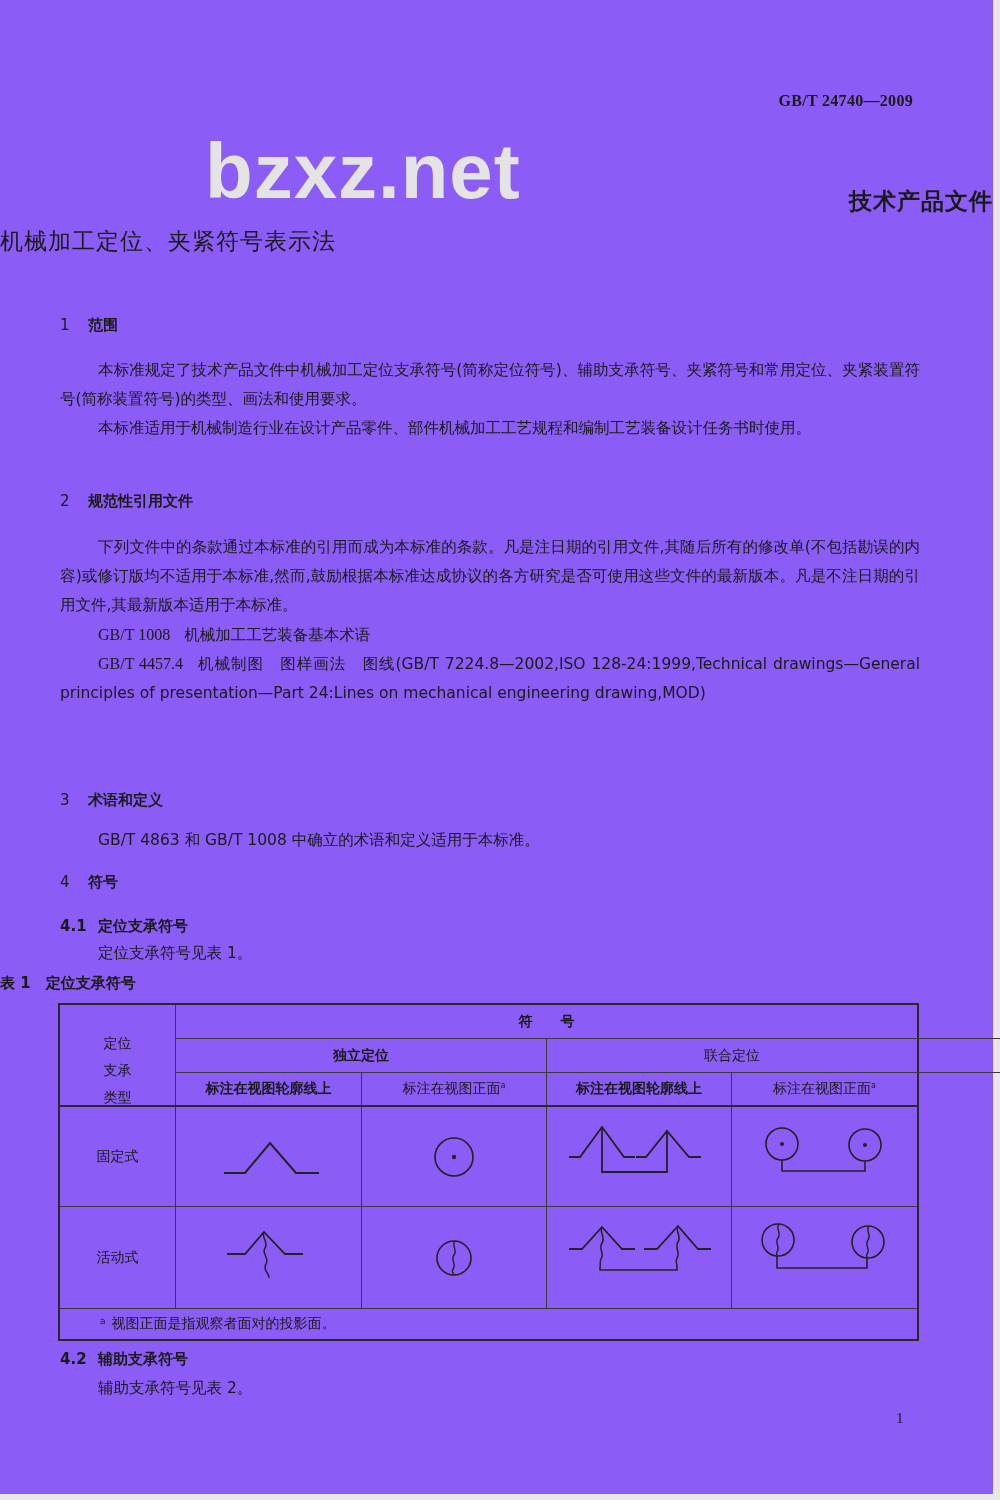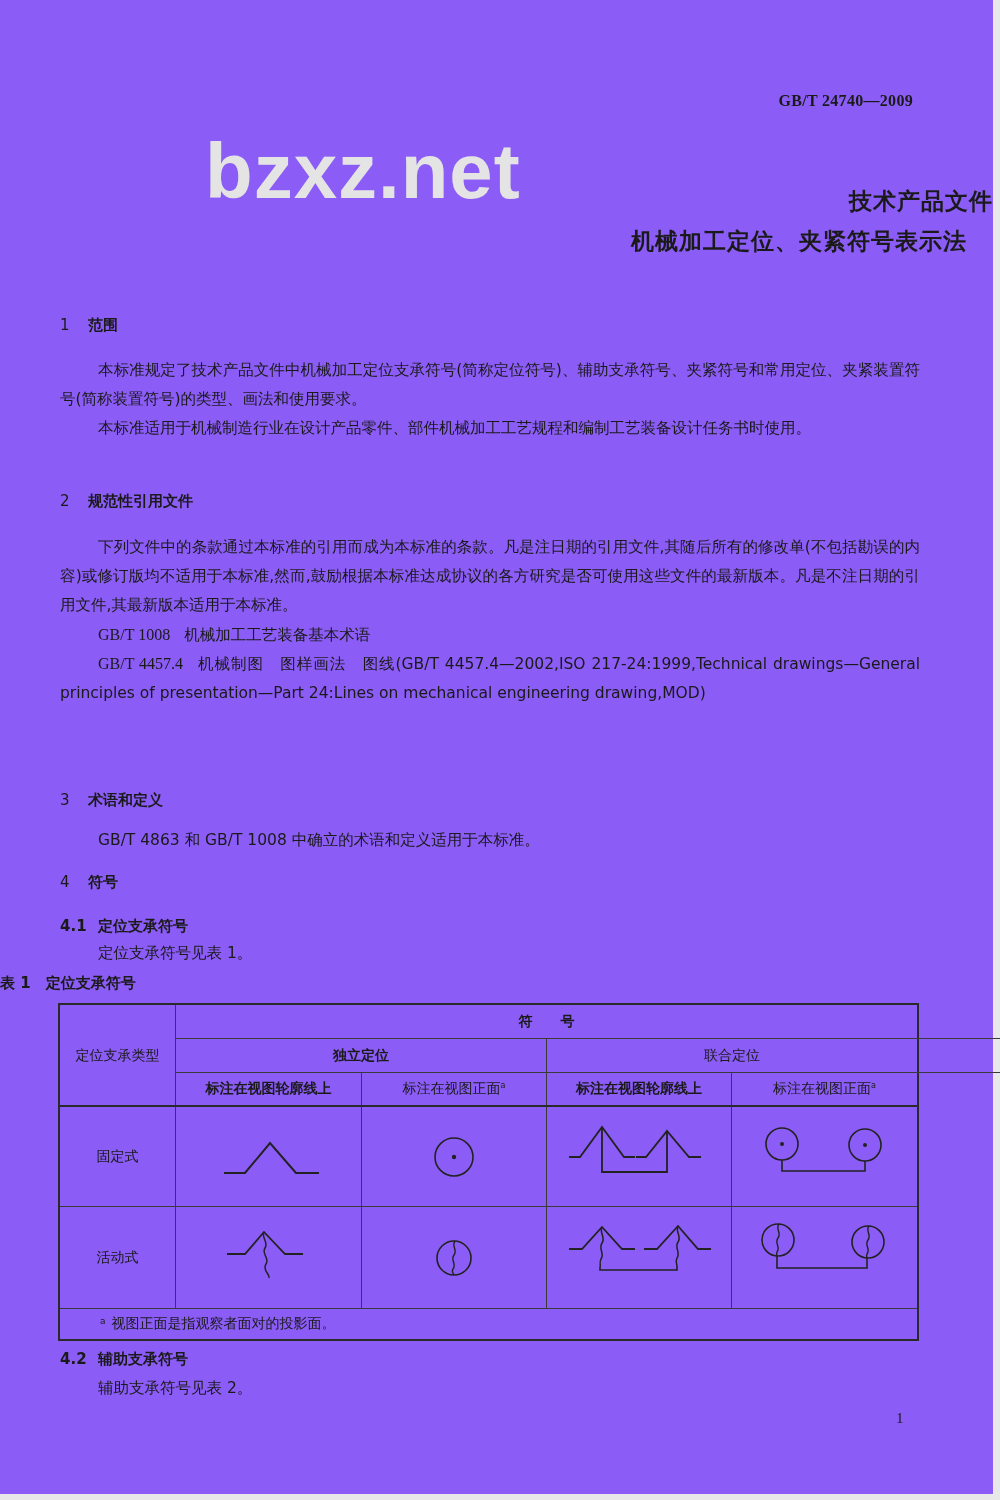--- a/index.html
+++ b/index.html
@@ -41,23 +41,23 @@
     }
     .title1 {
       left: 0; width: 993px; top: 186px;
       text-align: right;
       font-size: 23px;
       font-weight: bold;
       letter-spacing: 1px;
     }
     .title2 {
       left: 0; width: 967px; top: 226px;
-      text-align: right;
+      text-align: left;
       font-size: 23px;
-      font-weight: bold;
+      font-weight: normal;
       letter-spacing: 1px;
     }
     .heading {
       left: 60px;
       font-size: 15px;
       font-weight: bold;
     }
     .heading .num {
       display: inline-block;
       width: 28px;
@@ -151,21 +151,21 @@
     <span class="num">2</span><span>规范性引用文件</span>
   </div>
   <div class="abs para" style="top:533px;">
     <span class="indent"></span><span>下列文件中的条款通过本标准的引用而成为本标准的条款。凡是注日期的引用文件,其随后所有的修改单(不包括勘误的内容)或修订版均不适用于本标准,然而,鼓励根据本标准达成协议的各方研究是否可使用这些文件的最新版本。凡是不注日期的引用文件,其最新版本适用于本标准。</span>
   </div>
 
   <div class="abs ref" style="top:620px;">
     <span class="ref-code">GB/T 1008</span><span>机械加工工艺装备基本术语</span>
   </div>
   <div class="abs ref-wrap" style="top:649px;">
-    <span class="indent" style="display:inline-block;width:38px;"></span><span class="ref-code">GB/T 4457.4</span><span>机械制图　图样画法　图线(GB/T 4457.4—2002,ISO 217-24:1999,Technical drawings—General principles of presentation—Part 24:Lines on mechanical engineering drawing,MOD)</span>
+    <span class="indent" style="display:inline-block;width:38px;"></span><span class="ref-code">GB/T 4457.4</span><span>机械制图　图样画法　图线(GB/T 7224.8—2002,ISO 128-24:1999,Technical drawings—General principles of presentation—Part 24:Lines on mechanical engineering drawing,MOD)</span>
   </div>
 
   <div class="abs heading" style="top:791px;">
     <span class="num">3</span><span>术语和定义</span>
   </div>
   <div class="abs para" style="top:826px;">
     <span class="indent"></span><span>GB/T 4863 和 GB/T 1008 中确立的术语和定义适用于本标准。</span>
   </div>
 
   <div class="abs heading" style="top:873px;">
@@ -185,21 +185,21 @@
     <div class="vline" style="left:115px; top:0; height:303px;"></div>
     <div class="hline" style="left:115px; top:33px; width:857px;"></div>
     <div class="vline" style="left:486px; top:33px; height:270px;"></div>
     <div class="hline" style="left:115px; top:67px; width:857px;"></div>
     <div class="vline" style="left:301px; top:67px; height:236px;"></div>
     <div class="vline" style="left:671px; top:67px; height:236px;"></div>
     <div class="hline thick" style="left:0; top:100px; width:857px;"></div>
     <div class="hline" style="left:0; top:201px; width:857px;"></div>
     <div class="hline" style="left:0; top:303px; width:857px;"></div>
 
-    <div class="cell rowlabel" style="left:0; top:0; width:115px; height:100px; flex-direction:row;">
+    <div class="cell rowlabel" style="left:0; top:15px; width:115px; height:100px; flex-direction:column;">
       <div>定位</div>
       <div>支承</div>
       <div>类型</div>
     </div>
 
     <div class="cell" style="left:116px; top:0; width:741px; height:33px; font-weight:bold;">符　　号</div>
 
     <div class="cell" style="left:116px; top:34px; width:370px; height:33px; font-weight:bold;">独立定位</div>
     <div class="cell" style="left:487px; top:34px; width:370px; height:33px; font-weight:normal;">联合定位</div>
 

